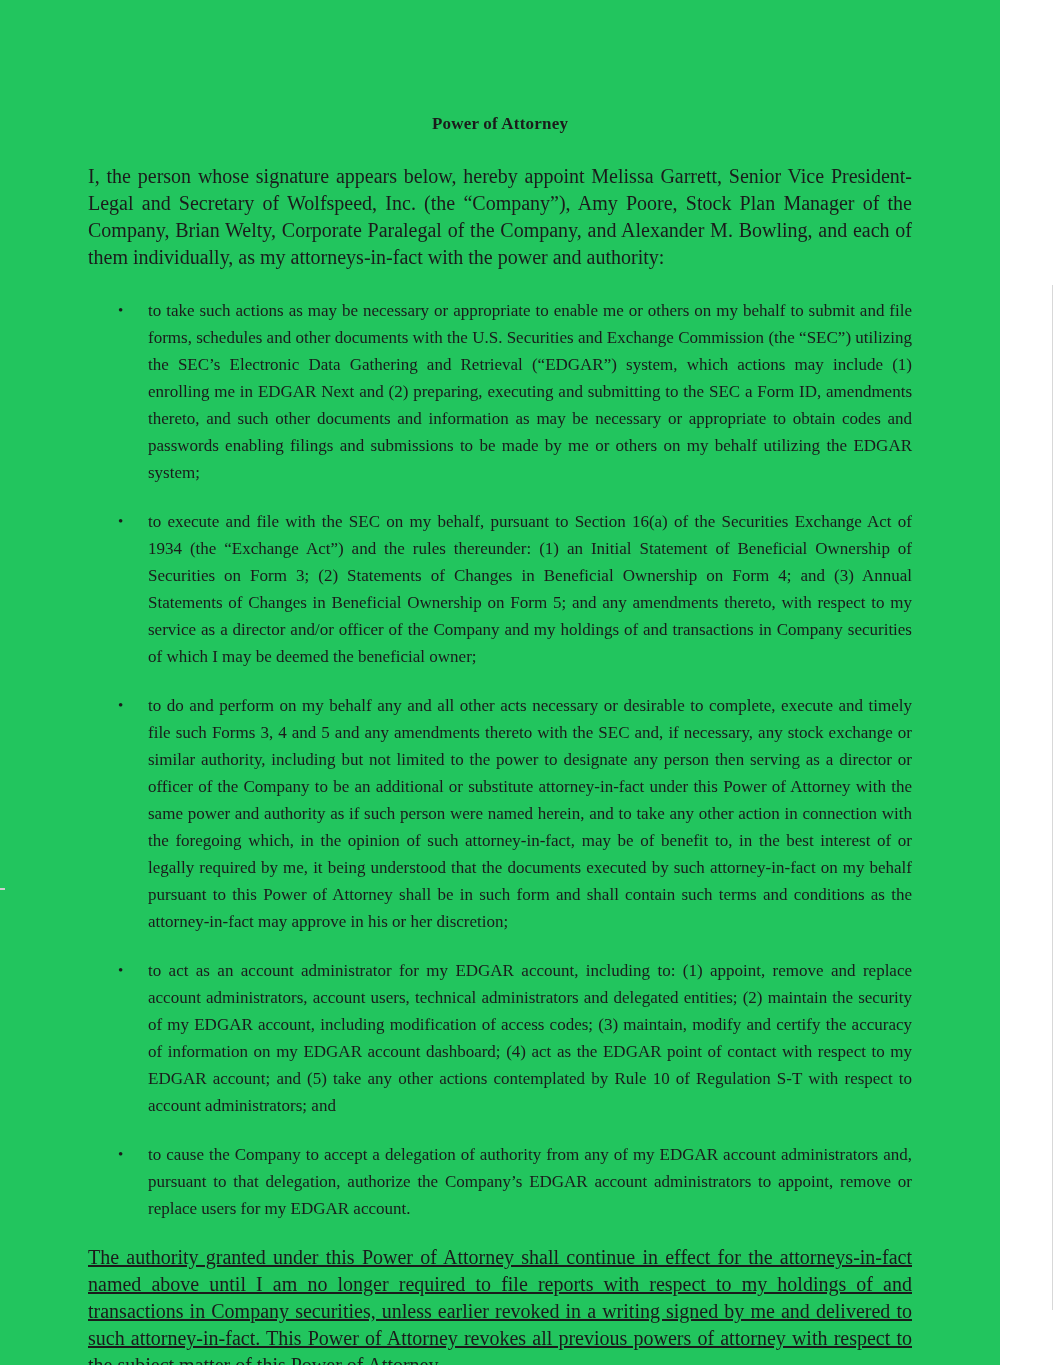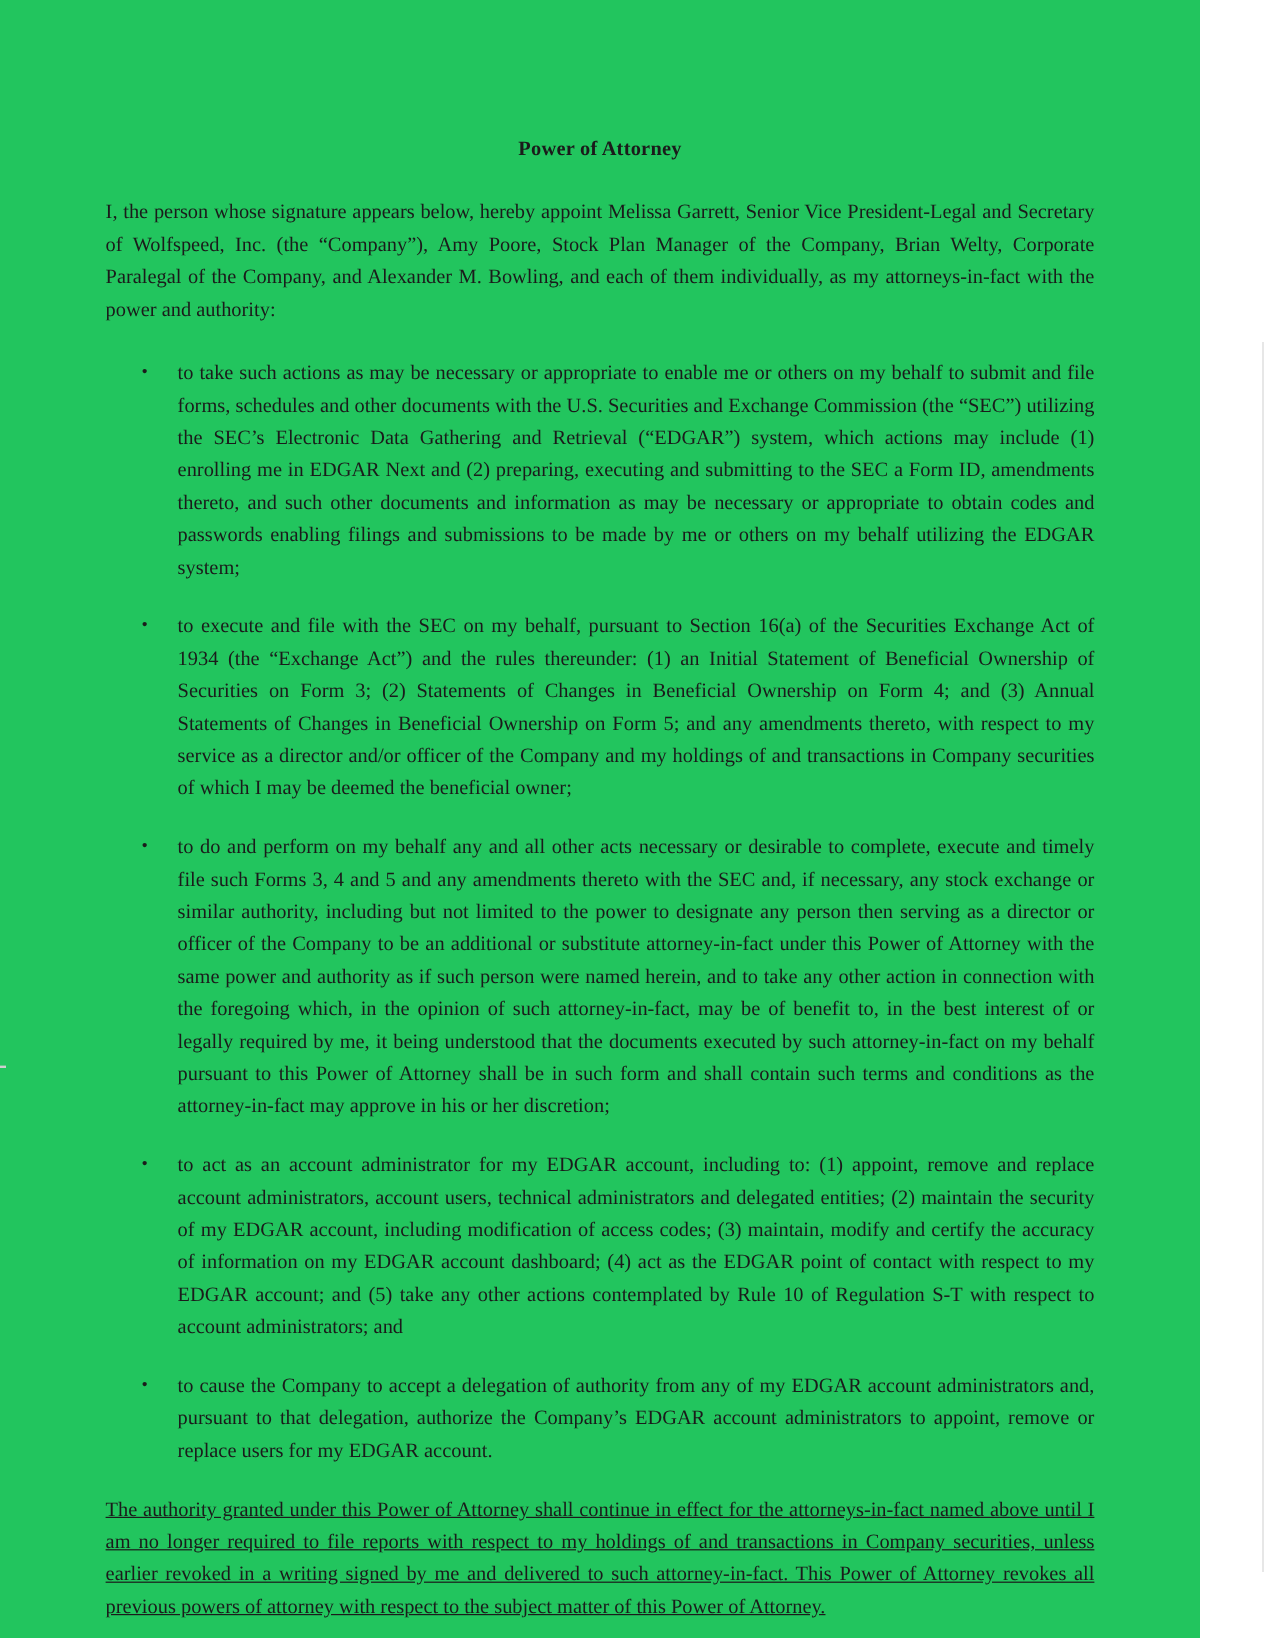--- a/index.html
+++ b/index.html
@@ -28,21 +28,21 @@
   }
   .doc-title {
     text-align: center;
     font-weight: bold;
     font-size: 17px;
     line-height: 27px;
     margin: 0 0 26px 0;
     letter-spacing: 0.2px;
   }
   .para {
-    font-size: 17px;
+    font-size: 20px;
     line-height: 27px;
     text-align: justify;
     margin: 0;
   }
   .intro {
     margin-bottom: 18px;
   }
   .bullet-list {
     margin: 0;
     padding: 0;

